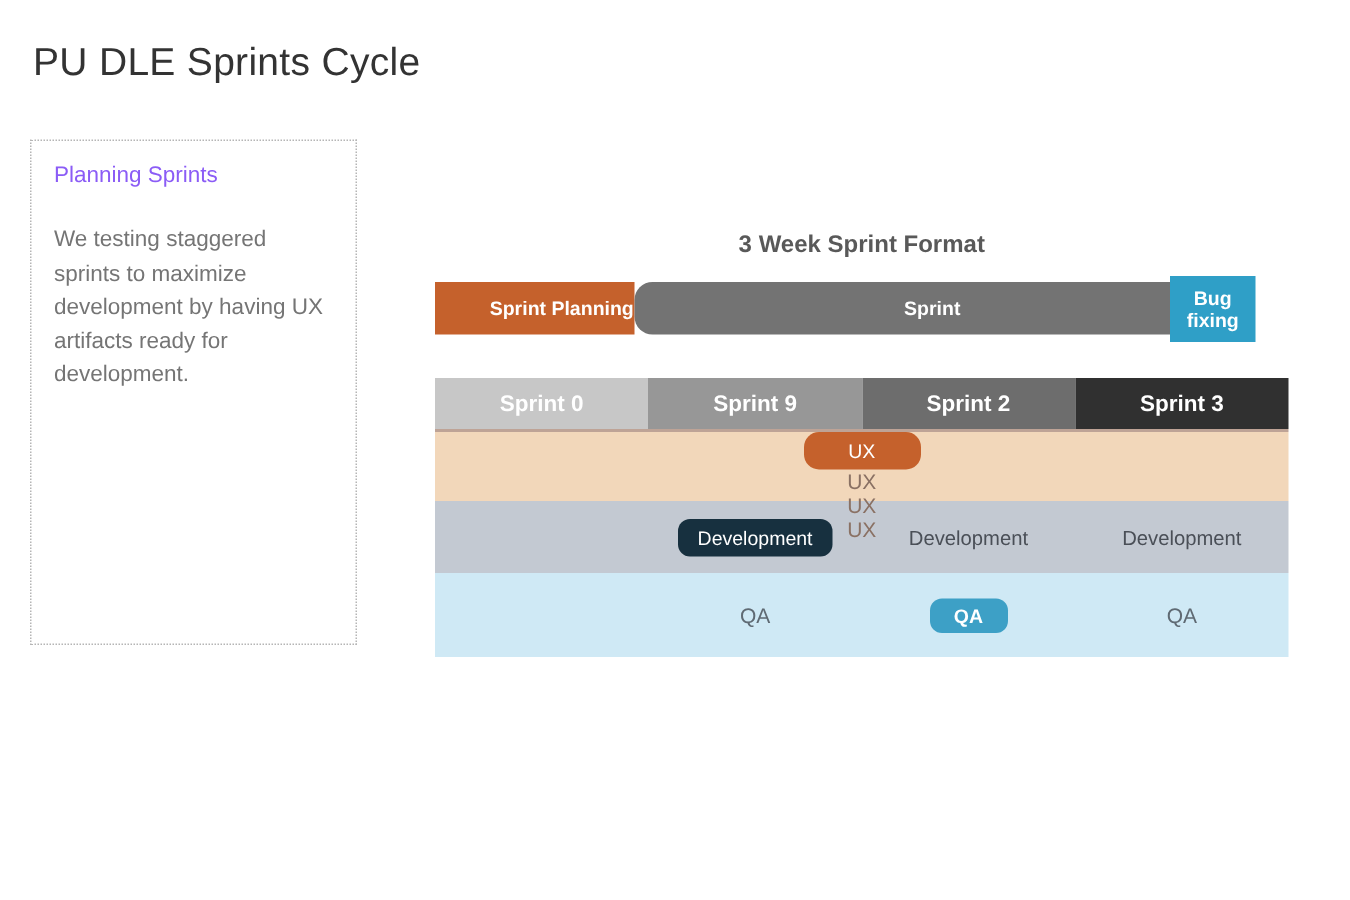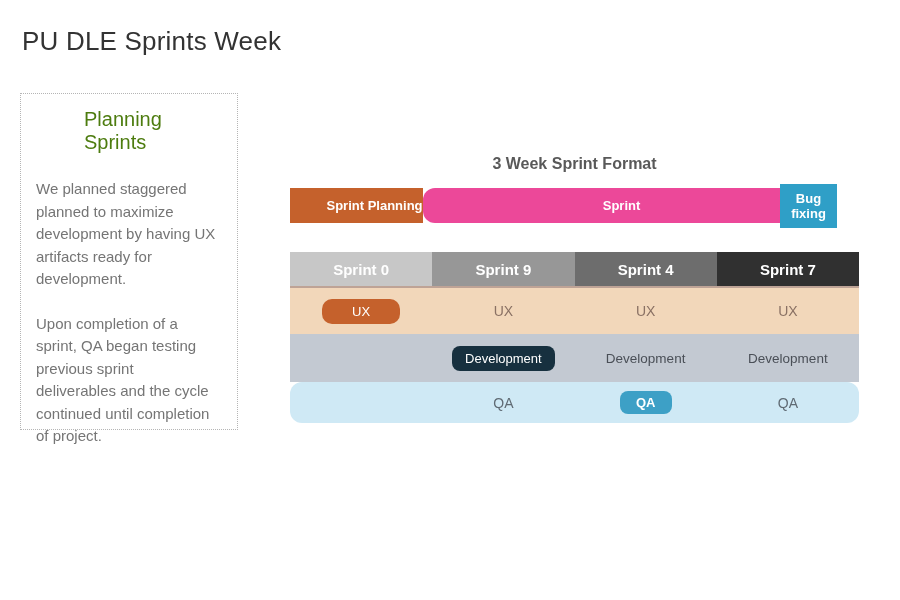--- a/index.html
+++ b/index.html
@@ -16,59 +16,59 @@
     position:absolute; left:22px; top:26px;
     font-size:26px; font-weight:400; color:#333333; letter-spacing:0.2px;
   }
 
   
   .note-box {
     position:absolute; left:20px; top:93px; width:218px; height:337px;
     border:1px dotted #b5b5b5;
     padding:14px 20px 0 15px;
   }
-  .note-heading { font-size:20px; color:#4d7c0f; font-weight:400; margin-bottom:24px;margin-left:48px; }
+  .note-heading { font-size:15px; color:#8b5cf6; font-weight:400; margin-bottom:24px; }
   .note-para { font-size:15px; line-height:22.5px; color:#757575; margin-bottom:22px; width:180px; }
 
   
   .chart-title {
     position:absolute; left:290px; top:155px; width:569px;
     text-align:center; font-size:16px; font-weight:700; color:#595959;
   }
 
   
   .timeline { position:absolute; left:290px; top:188px; width:569px; height:35px; }
   .seg {
     position:absolute; top:0; height:35px;
     display:flex; align-items:center; justify-content:center;
     color:#ffffff; font-weight:700; font-size:13px;
   }
   .seg-planning { left:0; width:133px; background:#c5612c;padding-left:36px; }
-  .seg-sprint   { left:133px; width:397px; background:#ec4899;border-radius:12px; }
+  .seg-sprint   { left:133px; width:397px; background:#737373;border-radius:12px; }
   .seg-bug {
     left:490px; width:57px; top:-4px; height:44px;
     background:#2f9fc7; text-align:center; line-height:15px; padding:0 11px;
   }
 
   
   .matrix { position:absolute; left:290px; top:252px; width:569px; }
   .m-header { display:flex; height:36px; border-bottom:2px solid rgba(125,72,45,0.5); }
   .h-cell {
     flex:1; display:flex; align-items:center; justify-content:center;
     color:#ffffff; font-weight:700; font-size:15px;
   }
   .h-cell:nth-child(1) { background:#c7c7c7; }
   .h-cell:nth-child(2) { background:#979797; }
   .h-cell:nth-child(3) { background:#6d6d6d; }
   .h-cell:nth-child(4) { background:#303030; }
 
   .m-row { display:flex; }
-  .row-ux  { height:46px; background:#f2d7ba; }
+  .row-ux  { height:46px; background:#f2d7ba;flex-direction:column; }
   .row-dev { height:48px; background:#c3c9d2; }
-  .row-qa  { height:41px; background:#cfe9f5;border-radius:12px; }
+  .row-qa  { height:56px; background:#cfe9f5; }
   .m-cell {
     flex:1; display:flex; align-items:center; justify-content:center;
     font-size:14px;
   }
   .row-ux  .m-cell { color:#8a7164; }
   .row-dev .m-cell { color:#4a4f57; font-size:13.5px; }
   .row-qa  .m-cell { color:#5f6a73; }
 
   .pill {
     display:flex; align-items:center; justify-content:center;
@@ -76,26 +76,25 @@
   }
   .pill-ux  { background:#c5612c; width:78px; height:25px; border-radius:10px; font-size:13px; }
   .pill-dev { background:#17303f; padding:5px 13px; border-radius:8px; font-size:13px; }
   .pill-qa  { background:#3da0c6; width:52px; height:23px; border-radius:8px; font-size:13px; font-weight:700; }
 </style>
 </head>
 <body>
 
 <div class="slide">
 
-  <h1 class="slide-title">PU DLE Sprints Week</h1>
+  <h1 class="slide-title">PU DLE Sprints Cycle</h1>
 
   <div class="note-box">
     <div class="note-heading">Planning Sprints</div>
-    <p class="note-para">We planned staggered planned to maximize development by having UX artifacts ready for development.</p>
-    <p class="note-para">Upon completion of a sprint, QA began testing previous sprint deliverables and the cycle continued until completion of project.</p>
+    <p class="note-para">We testing staggered sprints to maximize development by having UX artifacts ready for development.</p>
   </div>
 
   <div class="chart-title">3 Week Sprint Format</div>
 
   <div class="timeline">
     <div class="seg seg-planning">
       <span>Sprint Planning</span>
     </div>
     <div class="seg seg-sprint">
       <span>Sprint</span>
@@ -103,22 +102,22 @@
     <div class="seg seg-bug">
       <span>Bug fixing</span>
     </div>
   </div>
 
   <div class="matrix">
 
     <div class="m-header">
       <div class="h-cell">Sprint 0</div>
       <div class="h-cell">Sprint 9</div>
-      <div class="h-cell">Sprint 4</div>
-      <div class="h-cell">Sprint 7</div>
+      <div class="h-cell">Sprint 2</div>
+      <div class="h-cell">Sprint 3</div>
     </div>
 
     <div class="m-row row-ux">
       <div class="m-cell">
         <span class="pill pill-ux">UX</span>
       </div>
       <div class="m-cell">UX</div>
       <div class="m-cell">UX</div>
       <div class="m-cell">UX</div>
     </div>

